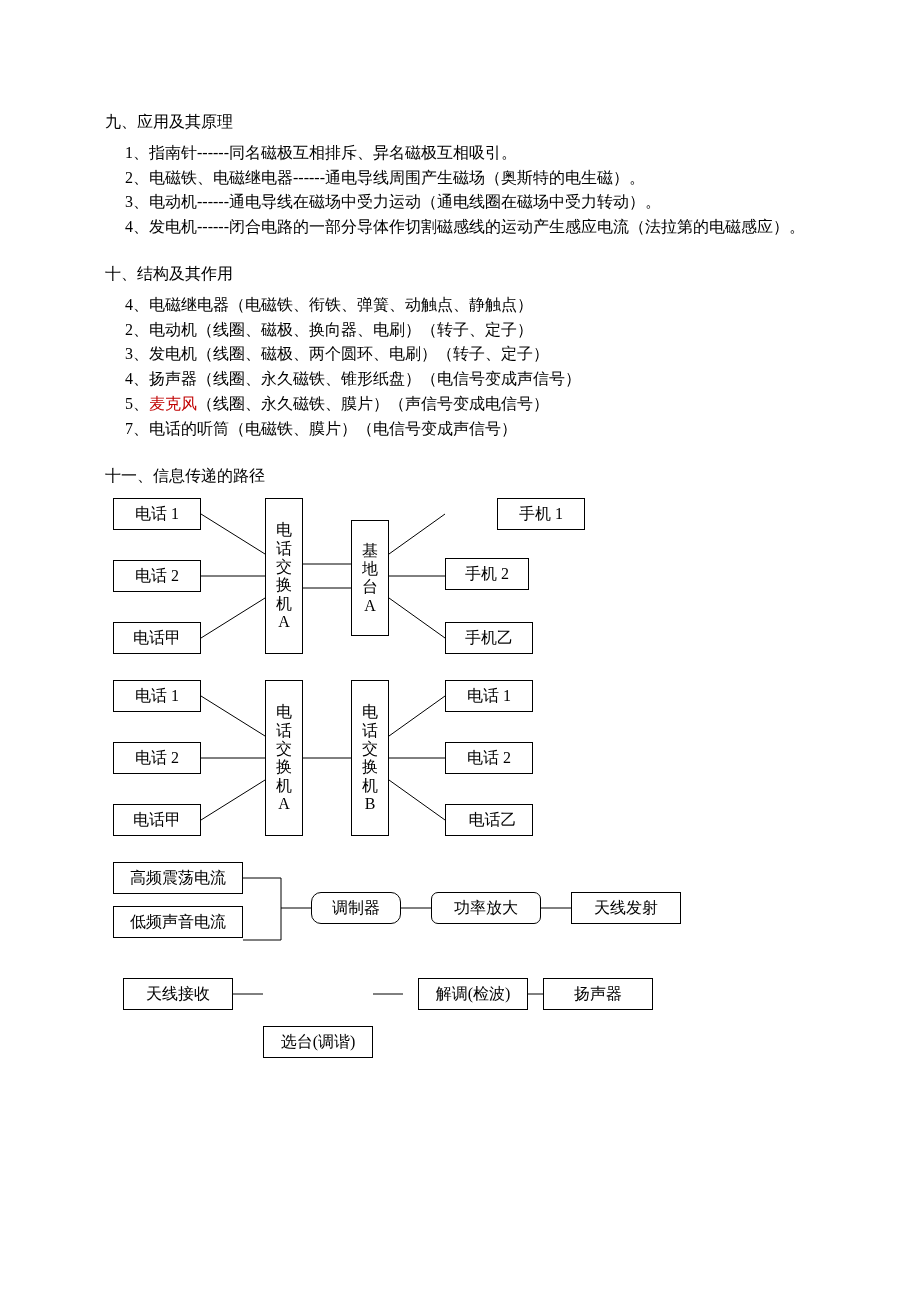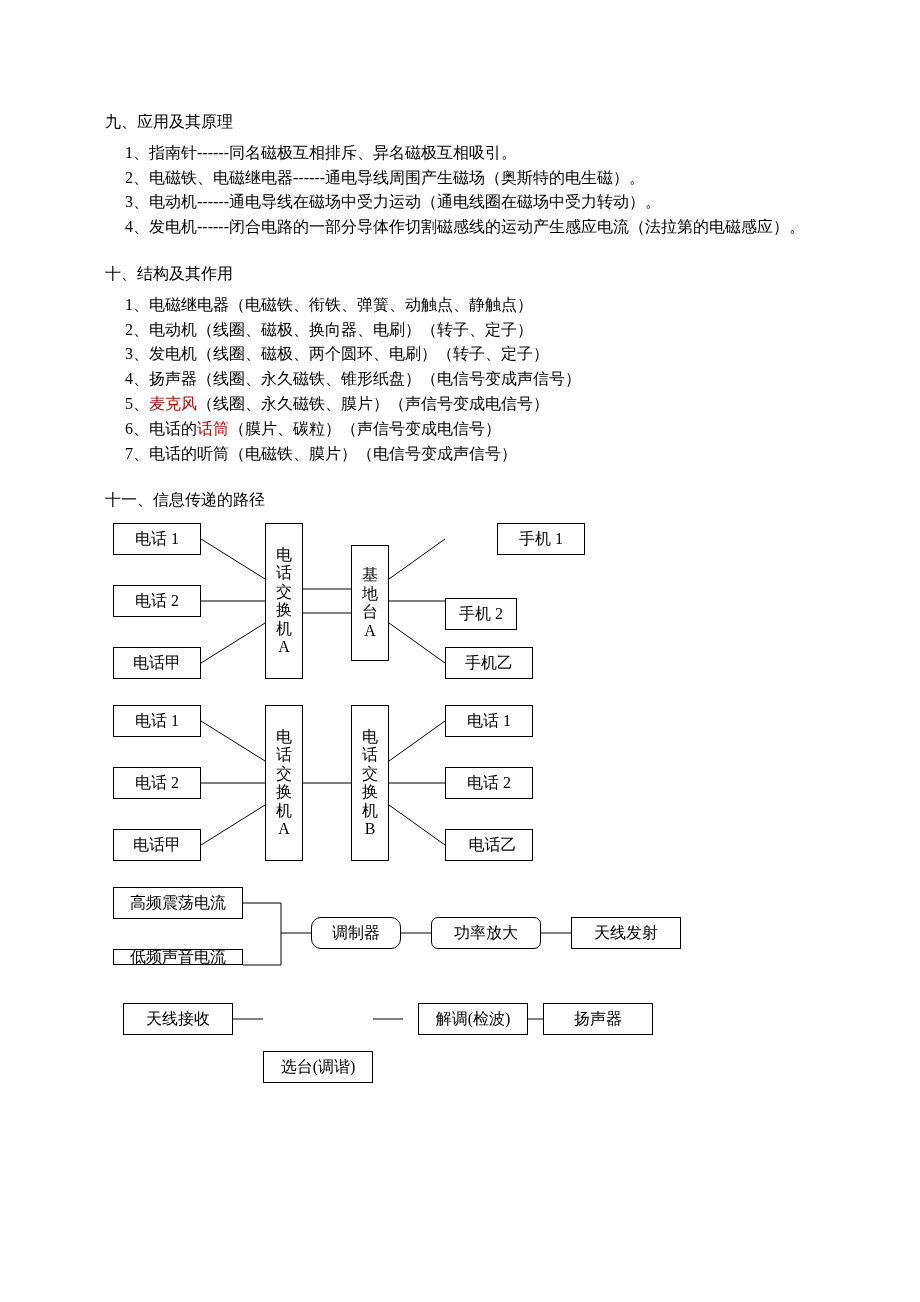--- a/index.html
+++ b/index.html
@@ -63,26 +63,25 @@
 
   <div class="section-title">九、应用及其原理</div>
   <div class="item-line">1、指南针------同名磁极互相排斥、异名磁极互相吸引。</div>
   <div class="item-line">2、电磁铁、电磁继电器------通电导线周围产生磁场（奥斯特的电生磁）。</div>
   <div class="item-line">3、电动机------通电导线在磁场中受力运动（通电线圈在磁场中受力转动）。</div>
   <div class="item-line">4、发电机------闭合电路的一部分导体作切割磁感线的运动产生感应电流（法拉第的电磁感应）。</div>
 
   <div class="block-gap"></div>
 
   <div class="section-title">十、结构及其作用</div>
-  <div class="item-line">1、电磁继电器（电磁铁、衔铁、弹簧、动触点、静触点）</div>
+  <div class="item-line">4、电磁继电器（电磁铁、衔铁、弹簧、动触点、静触点）</div>
   <div class="item-line">2、电动机（线圈、磁极、换向器、电刷）（转子、定子）</div>
   <div class="item-line">3、发电机（线圈、磁极、两个圆环、电刷）（转子、定子）</div>
   <div class="item-line">4、扬声器（线圈、永久磁铁、锥形纸盘）（电信号变成声信号）</div>
   <div class="item-line"><span>5、</span><span class="red">麦克风</span><span>（线圈、永久磁铁、膜片）（声信号变成电信号）</span></div>
-  <div class="item-line"><span>6、电话的</span><span class="red">话筒</span><span>（膜片、碳粒）（声信号变成电信号）</span></div>
   <div class="item-line">7、电话的听筒（电磁铁、膜片）（电信号变成声信号）</div>
 
   <div class="block-gap"></div>
 
   <div class="section-title">十一、信息传递的路径</div>
 
   <div class="diagram" style="height:168px; width:640px;">
     <svg class="wires" width="640" height="168">
       <line x1="96" y1="20" x2="160" y2="60"></line>
       <line x1="96" y1="82" x2="160" y2="82"></line>
@@ -110,21 +109,21 @@
     <div class="box vbox" style="left:246px; top:26px; width:38px; height:116px;">
       <span>
           <span>基</span>
           <span>地</span>
           <span>台</span>
           <span>A</span>
         </span>
     </div>
 
     <div class="box" style="left:356px; top:4px; width:88px; height:32px;margin-left:36px;">手机 1</div>
-    <div class="box" style="left:340px; top:79px; width:72px; height:32px;">手机 2</div>
+    <div class="box" style="left:340px; top:64px; width:84px; height:32px;">手机 2</div>
     <div class="box" style="left:340px; top:128px; width:88px; height:32px;">手机乙</div>
   </div>
 
   <div class="med-gap"></div>
 
   <div class="diagram" style="height:168px; width:640px;">
     <svg class="wires" width="640" height="168">
       <line x1="96" y1="20" x2="160" y2="60"></line>
       <line x1="96" y1="82" x2="160" y2="82"></line>
       <line x1="96" y1="144" x2="160" y2="104"></line>
@@ -174,21 +173,21 @@
       <line x1="138" y1="82" x2="176" y2="82"></line>
       <line x1="176" y1="82" x2="176" y2="50"></line>
 
       <line x1="176" y1="50" x2="206" y2="50"></line>
 
       <line x1="296" y1="50" x2="326" y2="50"></line>
 
       <line x1="436" y1="50" x2="466" y2="50"></line>
     </svg>
     <div class="box" style="left:8px; top:4px; width:130px; height:32px;">高频震荡电流</div>
-    <div class="box" style="left:8px; top:66px; width:130px; height:16px;text-align:right;">低频声音电流</div>
+    <div class="box" style="left:8px; top:48px; width:130px; height:32px;text-align:right;">低频声音电流</div>
     <div class="box" style="left:206px; top:34px; width:90px; height:32px;border-radius:10px;">调制器</div>
     <div class="box" style="left:326px; top:34px; width:110px; height:32px;border-radius:7px;">功率放大</div>
     <div class="box" style="left:466px; top:34px; width:110px; height:32px;">天线发射</div>
   </div>
 
   <div class="med-gap"></div>
 
   <div class="diagram" style="height:46px; width:640px;">
     <svg class="wires" width="640" height="46">
       <line x1="128" y1="22" x2="158" y2="22"></line>

